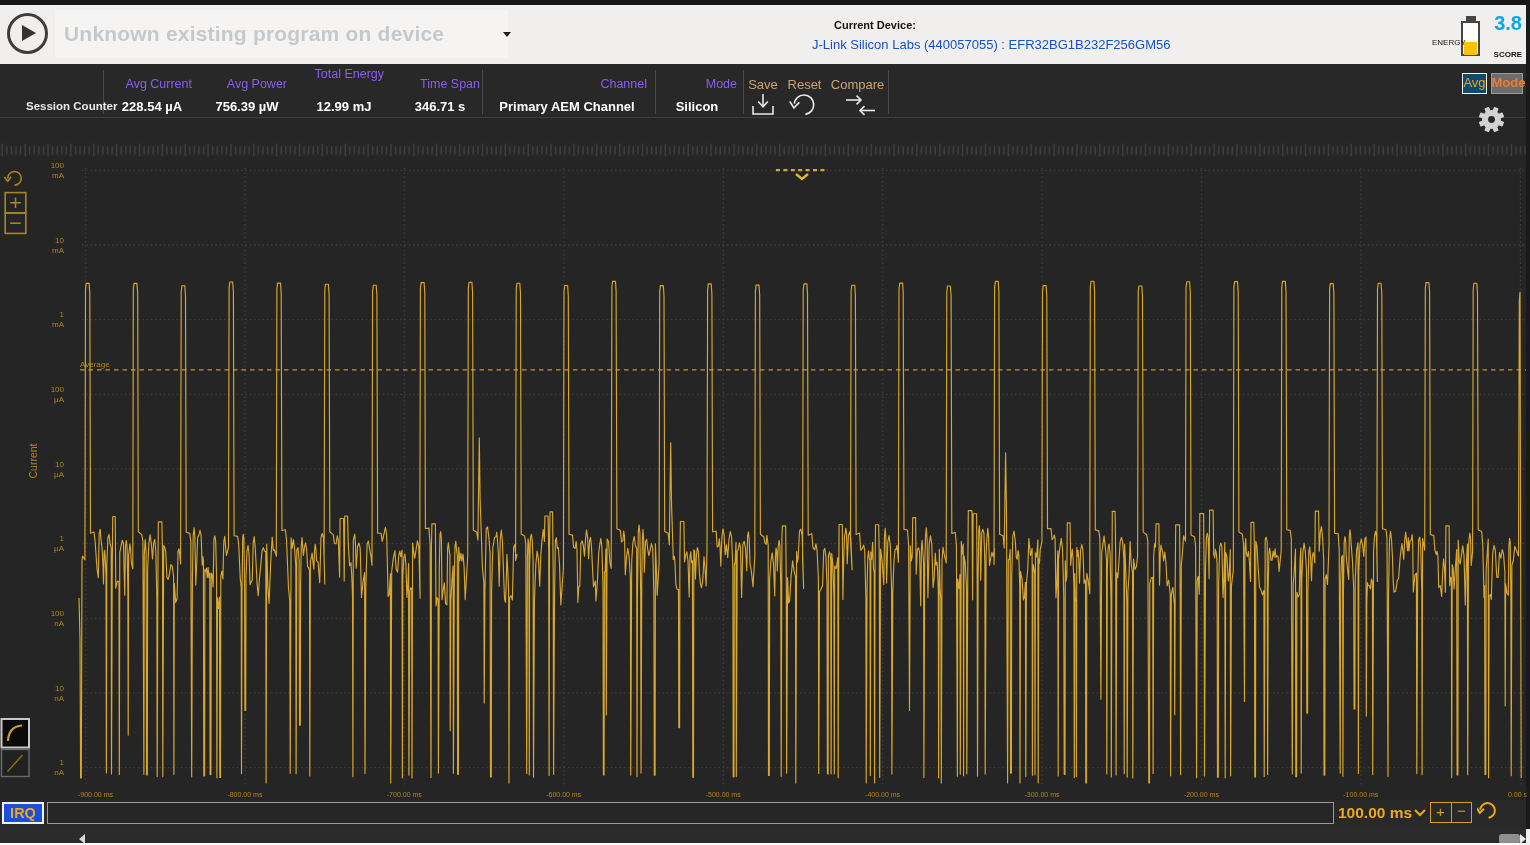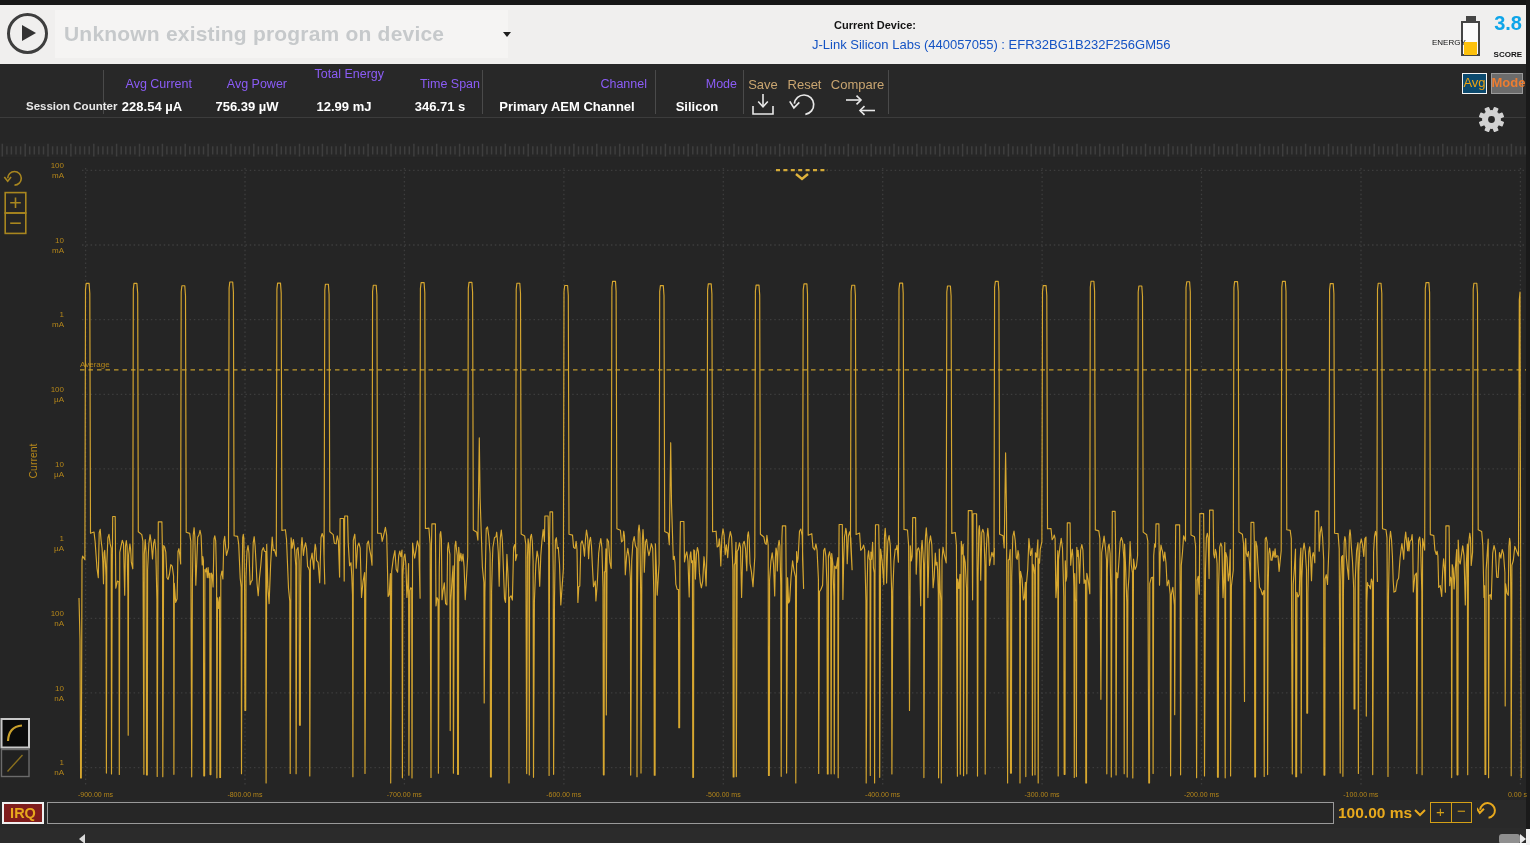--- a/index.html
+++ b/index.html
@@ -145,21 +145,21 @@
   <path d="M10.2 223.2h10.6"></path>
  </g>
  <rect x="1.5" y="719" width="27.5" height="28.5" fill="#0a0a0a" stroke="#c8c8c8" stroke-width="2"></rect>
  <path d="M8 741c0.3-8 4-14.5 14-15.5" stroke="#c9a02c" stroke-width="2.2" fill="none"></path>
  <rect x="1.5" y="749.5" width="27.5" height="27" fill="#212121" stroke="#6b6b6b" stroke-width="1.4"></rect>
  <path d="M7.5 771.5l15-16.5" stroke="#8a701e" stroke-width="1.4" fill="none"></path>
  <polyline points="79.0,598 80.0,640 80.6,778.0 81.3,778.0 82.0,560 82.6,556 84.9,559.7 85.5,289.4 86.2,283.4 89.1,283.4 89.8,293.4 90.5,533.3 94.0,532.0 95.1,541.4 97.0,568.5 98.3,577.7 99.2,532.7 100.2,529.4 101.1,540.5 102.1,548.6 102.8,561.6 103.5,583.8 104.1,552.8 104.7,550.3 105.4,561.5 106.0,576.0 106.4,773.1 106.8,564.5 107.9,537.7 109.0,534.4 110.1,543.6 111.2,548.1 111.5,773.9 112.2,575.7 112.7,516.5 115.2,516.5 115.8,588.2 117.4,581.1 119.0,582.1 119.3,774.5 119.8,552.3 121.0,546.3 122.3,540.3 123.5,543.6 124.7,595.2 125.5,546.0 126.3,540.6 127.1,547.1 127.9,592.1 128.2,735.2 128.6,555.0 129.3,549.8 129.9,544.1 130.6,549.0 131.3,562.2 132.8,568.8 133.3,289.4 134.0,283.4 136.9,283.4 137.7,293.4 138.3,531.8 141.8,534.6 142.9,541.2 143.9,774.3 144.3,554.4 145.2,539.5 146.1,552.2 146.5,774.9 147.3,774.9 147.6,569.7 148.9,543.3 150.1,534.7 151.3,543.4 152.5,559.0 153.6,543.4 154.7,539.3 155.8,550.8 156.9,599.6 157.2,776.5 157.8,598.4 158.3,521.8 161.9,521.8 162.5,554.9 162.8,776.7 163.7,545.6 164.7,547.0 165.8,552.1 166.9,577.5 168.1,579.4 169.4,574.5 170.8,564.7 172.2,566.2 173.6,576.2 173.9,774.3 174.3,583.2 175.7,602.4 177.1,598.7 178.0,551.5 178.9,548.7 179.8,554.9 180.7,564.0 180.6,560.7 181.2,291.7 181.9,285.7 184.8,285.7 185.5,295.7 186.2,532.3 189.7,533.4 190.8,541.3 191.7,776.8 192.4,581.5 193.2,535.3 194.1,527.7 194.9,537.6 195.8,585.2 196.8,560.8 197.7,537.1 198.9,535.1 200.0,530.4 201.1,535.5 202.2,565.0 202.8,556.6 203.4,560.6 203.8,775.8 204.6,775.8 204.9,569.6 205.6,571.8 206.4,568.0 207.3,577.7 208.1,567.6 208.9,577.7 209.8,573.2 210.1,774.6 210.9,774.6 211.2,573.0 212.2,575.0 213.1,587.0 214.0,538.9 214.8,535.8 215.7,540.9 216.6,578.2 216.9,777.8 217.5,597.8 218.5,608.5 219.5,597.0 219.8,777.4 220.5,777.4 220.8,576.6 221.9,571.1 222.9,578.9 223.8,541.6 224.7,536.4 225.6,546.7 226.5,555.4 228.5,547.6 229.1,288.0 229.8,282.0 232.7,282.0 233.4,292.0 234.1,535.8 237.6,536.4 238.7,544.2 240.2,578.1 241.2,587.2 241.5,773.7 242.0,594.2 242.7,537.6 243.3,534.3 243.9,538.7 244.6,588.7 244.9,710.3 245.7,710.3 246.0,576.4 247.0,551.1 248.0,545.5 249.0,553.3 250.1,584.7 251.2,581.5 252.3,580.1 253.2,542.8 254.2,536.7 255.1,546.1 256.0,562.0 257.1,584.2 258.2,595.7 259.5,577.9 260.8,565.3 262.0,550.7 263.3,547.6 264.5,551.2 265.8,551.6 266.1,783.0 266.7,544.4 267.9,586.9 269.1,603.6 270.7,562.7 272.2,537.0 273.3,550.5 274.4,549.7 276.3,556.3 276.9,289.1 277.6,283.1 280.5,283.1 281.2,293.1 281.9,530.5 285.4,529.7 286.5,539.2 288.5,588.3 289.8,601.3 290.2,773.4 291.1,537.8 292.2,548.1 293.4,539.5 294.6,549.3 295.8,565.7 296.1,773.7 296.8,549.7 298.0,547.6 299.1,560.7 299.5,725.2 300.3,725.2 300.6,585.4 301.3,545.5 302.0,537.6 302.7,546.2 303.4,555.5 304.4,547.9 305.5,542.9 306.6,548.7 307.6,566.6 308.5,567.5 309.5,570.7 309.8,776.0 310.4,560.9 311.3,557.8 312.1,553.1 313.0,562.1 313.8,569.2 314.5,551.8 315.2,544.4 315.9,548.3 316.5,560.3 318.1,562.4 319.7,582.8 321.0,537.3 322.2,533.5 323.5,538.2 324.8,583.9 324.1,557.7 324.8,290.2 325.4,284.2 328.4,284.2 329.1,294.2 329.8,531.8 333.2,534.6 334.4,543.5 336.1,543.8 337.3,535.8 338.4,540.9 339.6,577.1 340.1,518.5 343.6,518.5 344.2,581.1 344.7,516.0 347.6,516.0 348.2,542.6 349.6,565.7 351.0,562.7 351.8,576.3 352.5,594.4 352.9,776.7 353.3,540.3 354.0,537.2 354.8,534.2 355.5,544.7 356.2,568.2 357.6,546.2 358.9,543.0 360.2,548.1 361.5,597.5 363.1,581.3 364.6,572.5 365.0,773.4 365.8,588.4 367.1,543.9 368.4,541.0 369.7,549.6 371.0,556.3 372.0,565.2 372.6,291.2 373.3,285.2 376.2,285.2 376.9,295.2 377.6,533.2 381.1,533.3 382.2,541.3 384.1,533.5 385.4,527.3 386.7,535.4 388.1,596.4 389.2,594.7 390.4,573.6 390.7,783.0 391.7,571.3 393.3,558.4 394.9,550.6 396.2,569.2 397.6,572.2 398.7,556.0 399.8,551.1 400.9,556.7 402.0,550.0 402.4,777.8 402.8,576.2 403.9,557.4 404.9,554.0 405.9,564.4 406.9,597.5 407.8,585.0 408.6,563.6 408.9,775.2 409.9,590.6 410.8,587.7 411.7,588.6 412.0,777.9 412.6,543.1 413.7,552.5 414.7,558.1 416.0,550.1 417.4,540.9 418.8,546.6 420.1,598.2 419.8,568.1 420.4,288.6 421.1,282.6 424.1,282.6 424.8,292.6 425.4,528.5 428.9,528.1 430.1,543.9 431.0,777.4 431.4,548.4 431.9,523.9 435.4,523.9 436.0,605.9 437.1,597.7 438.1,599.7 438.4,773.2 439.3,568.2 440.0,534.3 440.7,531.6 441.4,538.9 442.0,599.7 443.1,590.3 444.3,582.8 445.6,603.6 446.9,604.9 447.6,548.5 448.4,542.7 449.1,549.7 449.9,554.4 450.2,730.6 450.8,601.2 452.0,580.5 453.1,565.8 453.4,773.2 454.3,579.3 455.0,545.8 455.8,541.2 456.5,549.5 457.3,555.4 457.6,774.3 458.4,774.3 458.7,547.3 459.8,560.7 460.9,553.2 461.9,561.2 463.0,554.1 464.1,566.9 465.2,599.6 467.7,556.5 468.3,288.4 469.0,282.4 471.9,282.4 472.6,292.4 473.3,530.0 476.8,532.3 477.9,540.1 479.3,437.9 480.1,497.9 482.4,567.2 483.9,582.5 484.2,703.0 484.9,593.1 486.2,528.9 487.5,526.9 488.8,536.5 490.1,553.6 490.5,777.0 491.3,777.0 491.6,591.6 492.3,563.8 492.9,547.5 494.5,537.5 496.0,536.8 496.7,532.2 497.5,540.7 498.3,552.8 499.2,586.2 500.3,538.0 501.3,530.1 502.4,541.0 503.5,571.6 504.5,598.6 505.5,602.4 506.2,583.9 506.9,554.4 507.8,571.3 508.6,589.5 509.0,783.0 509.5,597.6 511.0,595.8 512.4,600.1 513.6,547.4 514.7,544.6 515.9,555.6 517.0,554.6 515.6,560.6 516.2,289.2 516.9,283.2 519.8,283.2 520.5,293.2 521.2,534.0 524.7,536.1 525.8,544.5 526.7,773.6 527.4,557.3 528.1,538.8 528.9,544.6 529.3,774.9 529.6,567.0 530.5,537.2 531.4,534.3 532.3,541.1 533.1,561.2 533.5,777.3 534.4,600.9 535.8,565.0 537.1,551.1 538.4,558.7 539.7,586.3 540.8,555.7 541.9,541.2 543.2,529.6 544.4,541.5 544.9,516.0 548.1,516.0 548.7,549.9 549.1,775.5 549.5,546.8 550.0,511.9 552.6,511.9 553.2,571.8 553.6,774.3 554.5,598.8 555.4,540.2 556.4,537.7 557.3,548.4 558.3,547.5 559.5,563.9 560.8,604.9 563.4,568.9 564.0,291.5 564.7,285.5 567.6,285.5 568.3,295.5 569.0,534.2 572.5,535.1 573.6,547.4 575.1,548.5 576.1,541.4 577.0,549.7 577.9,602.4 578.8,586.8 579.8,586.1 580.9,543.4 582.1,540.8 583.3,545.1 584.5,556.1 585.5,539.2 586.5,530.1 587.6,537.0 588.6,558.6 589.6,540.8 590.5,537.3 591.5,546.5 592.4,566.0 593.5,586.6 594.6,583.4 595.3,581.0 595.9,600.9 597.3,583.1 598.7,553.2 599.8,544.2 600.8,538.6 601.9,547.5 603.0,587.4 603.4,774.8 604.1,774.8 604.4,571.8 605.2,571.4 605.9,548.9 606.3,715.0 607.1,538.9 608.5,541.5 609.9,562.3 611.2,568.4 611.9,287.3 612.6,281.3 615.5,281.3 616.1,291.3 616.9,528.8 620.4,530.2 621.5,541.9 622.9,540.6 623.7,531.2 624.5,536.1 625.3,574.8 626.6,556.4 627.8,548.3 629.1,557.0 630.4,578.0 630.7,775.1 631.7,561.4 632.9,542.5 634.2,536.5 635.4,545.5 636.7,548.4 637.0,776.7 637.4,598.5 638.3,531.0 639.1,525.0 639.9,533.6 640.7,594.7 641.0,773.1 641.8,579.1 642.4,539.2 643.0,529.5 643.7,540.5 644.3,572.2 645.5,542.1 646.6,539.3 647.7,549.1 648.9,555.7 650.1,550.6 651.4,543.7 652.7,548.3 653.9,594.7 654.3,775.2 655.1,775.2 655.4,543.8 656.3,566.6 657.2,595.1 659.1,563.8 659.7,291.6 660.4,285.6 663.3,285.6 664.0,295.6 664.7,531.4 668.2,533.2 669.3,544.8 670.7,442.7 671.5,502.7 673.3,559.5 674.3,556.3 675.0,562.6 675.8,584.1 677.1,589.2 678.5,589.6 678.8,727.7 679.6,727.7 679.9,554.4 680.4,521.5 683.9,521.5 684.5,562.0 685.7,555.3 686.8,551.9 688.0,561.0 689.2,597.0 690.0,556.1 690.8,551.8 691.6,562.6 692.4,560.7 692.8,777.3 693.5,777.3 693.8,549.9 694.6,550.8 695.4,579.1 696.4,554.5 697.4,547.5 698.4,551.6 699.4,572.9 700.4,583.1 701.4,587.8 702.7,581.2 704.0,556.7 705.1,568.9 706.1,586.0 707.0,549.7 707.6,289.9 708.3,283.9 711.2,283.9 711.9,293.9 712.6,531.7 716.1,531.2 717.2,546.9 718.5,546.1 719.3,538.9 720.0,545.9 720.8,566.0 721.9,537.2 723.0,528.9 724.1,535.2 725.2,554.8 726.4,544.8 727.7,557.6 729.0,539.3 730.3,531.6 731.6,537.1 732.9,569.8 733.2,776.9 734.0,776.9 734.3,564.7 735.1,563.0 736.0,542.3 736.3,776.6 737.2,551.3 738.3,549.4 739.4,542.9 740.5,547.4 741.6,597.5 742.9,544.3 744.2,541.3 745.5,548.7 746.8,570.8 747.6,535.6 748.4,531.8 749.2,539.8 750.0,563.3 751.5,572.4 753.0,586.6 754.8,557.2 755.4,291.1 756.1,285.1 759.0,285.1 759.7,295.1 760.4,534.3 763.9,537.0 765.0,543.2 766.2,544.4 766.9,535.3 767.5,540.1 768.2,545.5 768.5,775.4 769.3,775.4 769.6,580.2 770.9,561.4 772.2,552.9 773.5,564.0 774.7,596.0 775.4,557.9 776.0,548.0 776.7,551.1 777.3,571.0 778.2,546.4 779.1,540.3 779.9,546.2 780.8,585.4 781.2,776.3 781.9,538.3 782.4,525.8 785.7,525.8 786.3,588.5 786.6,773.1 787.6,577.7 788.6,603.0 789.6,600.9 791.1,576.4 792.6,560.9 794.0,570.6 795.5,577.0 795.8,783.0 796.6,551.5 797.3,562.5 798.1,558.3 799.5,531.2 800.8,529.0 802.2,535.7 803.6,588.5 802.6,559.6 803.2,289.9 804.0,283.9 806.9,283.9 807.5,293.9 808.2,535.2 811.8,533.7 812.9,547.3 814.7,549.9 815.9,543.9 817.1,550.7 818.4,578.9 818.7,773.4 819.5,591.6 821.0,589.3 822.6,585.3 823.7,550.4 824.8,548.3 825.9,556.4 827.0,585.8 827.4,773.9 828.1,773.9 828.4,556.0 829.6,551.9 830.7,559.2 831.1,773.8 831.7,553.5 832.8,563.3 833.9,596.5 834.3,773.8 834.7,566.0 836.2,568.6 837.8,557.6 838.2,777.7 838.6,601.5 839.1,524.5 842.3,524.5 842.9,599.5 843.7,558.9 844.5,536.7 845.2,533.4 845.8,528.3 846.5,531.8 847.2,563.7 848.4,535.9 849.6,531.8 850.8,538.1 852.1,569.7 850.5,541.4 851.1,291.2 851.8,285.2 854.7,285.2 855.4,295.2 856.1,534.5 859.6,533.0 860.7,550.3 862.4,548.3 863.6,545.1 864.7,549.9 865.9,600.5 866.2,783.0 867.1,588.2 867.8,556.8 868.6,550.9 869.3,558.5 870.0,560.4 870.3,775.5 870.9,552.1 871.7,559.3 872.6,542.3 873.4,567.9 874.2,572.6 874.6,783.0 875.0,576.5 875.5,524.7 878.7,524.7 879.3,558.6 879.7,777.3 880.6,549.0 882.2,561.6 883.8,584.5 884.5,536.8 885.2,528.3 885.9,537.7 886.6,583.1 887.8,541.6 889.1,535.5 890.3,545.9 891.6,589.8 891.9,773.9 892.8,591.8 894.0,561.0 895.2,549.2 896.1,549.5 897.0,545.4 898.4,562.2 899.0,289.1 899.7,283.1 902.6,283.1 903.2,293.1 904.0,529.4 907.5,530.0 908.6,545.1 909.5,710.4 910.3,545.9 911.3,560.9 912.2,556.3 912.7,517.6 915.6,517.6 916.2,574.1 917.3,549.8 918.5,547.8 919.6,552.2 920.7,605.8 921.4,548.7 922.1,540.4 922.8,550.8 923.6,563.9 923.9,777.6 924.7,566.0 925.5,536.6 926.3,527.9 927.1,539.6 927.9,597.6 929.2,543.9 930.5,535.9 931.8,544.7 933.1,587.7 934.2,577.0 935.3,553.1 936.1,565.1 937.0,562.3 937.6,570.1 938.3,592.3 938.6,777.8 939.3,549.1 940.1,589.0 940.9,600.9 941.3,783.0 942.0,560.0 943.0,547.2 944.0,553.3 946.2,562.9 946.8,292.0 947.5,286.0 950.4,286.0 951.1,296.0 951.8,533.4 955.3,532.5 956.4,545.0 957.4,776.2 957.7,579.1 958.9,588.5 960.0,574.3 960.3,774.2 961.3,541.4 962.2,554.2 963.2,544.2 963.6,775.7 964.0,555.9 965.2,562.3 966.5,588.1 966.8,773.8 967.8,567.0 968.3,510.6 972.0,510.6 972.6,599.8 973.1,513.7 976.6,513.7 977.2,585.2 977.5,776.1 978.1,576.7 978.8,530.1 979.4,525.7 980.1,537.0 980.7,580.2 981.8,532.5 982.8,529.4 983.9,533.0 984.9,565.4 985.2,774.1 986.1,555.1 986.9,538.4 987.8,528.4 988.6,537.4 989.5,565.5 990.7,558.5 991.9,552.3 993.2,556.7 994.4,548.2 994.0,564.6 994.6,287.4 995.4,281.4 998.2,281.4 998.9,291.4 999.6,534.2 1003.1,535.7 1004.2,548.0 1005.6,452.9 1006.5,512.9 1007.6,783.0 1008.3,559.9 1009.2,559.8 1010.2,549.6 1010.5,773.1 1011.4,773.1 1011.7,577.2 1012.8,536.5 1014.0,531.0 1015.2,540.4 1016.3,557.8 1017.2,559.3 1018.0,550.6 1018.8,554.9 1019.7,585.6 1020.0,783.0 1020.5,571.4 1022.0,578.6 1023.4,599.9 1024.4,597.3 1025.4,582.3 1025.8,776.6 1026.4,584.4 1027.7,569.8 1028.9,538.5 1030.5,555.5 1032.1,548.4 1032.4,775.2 1033.0,564.4 1033.8,567.3 1034.7,574.3 1035.0,774.8 1035.4,552.7 1036.6,557.2 1037.9,539.9 1038.2,783.0 1038.8,558.8 1039.5,563.3 1040.2,549.7 1041.9,541.7 1042.5,291.6 1043.2,285.6 1046.1,285.6 1046.8,295.6 1047.5,528.8 1051.0,528.5 1052.1,539.7 1053.5,537.5 1054.3,535.0 1055.1,538.6 1055.9,597.6 1056.8,584.3 1057.8,550.7 1058.2,776.0 1058.5,560.0 1059.8,548.1 1061.2,538.4 1062.5,548.2 1063.8,596.7 1064.2,774.3 1065.0,774.3 1065.3,560.7 1066.0,581.1 1066.8,576.5 1067.3,522.9 1070.1,522.9 1070.7,565.2 1071.5,555.5 1072.3,549.2 1073.1,558.9 1073.9,587.0 1074.3,777.5 1074.8,573.5 1075.4,599.1 1076.1,601.5 1076.4,776.6 1076.8,547.4 1077.5,556.5 1078.1,550.3 1078.8,560.1 1079.5,583.2 1080.6,550.4 1081.8,544.5 1082.9,549.9 1084.1,583.5 1084.8,579.8 1085.5,580.6 1085.8,783.0 1086.5,783.0 1086.8,573.4 1088.3,580.7 1089.8,593.8 1089.8,557.6 1090.3,287.2 1091.0,281.2 1093.9,281.2 1094.6,291.2 1095.3,529.9 1098.8,530.9 1099.9,538.7 1100.9,699.3 1101.7,552.5 1102.9,544.3 1104.1,536.1 1105.3,547.1 1106.5,559.5 1106.8,773.8 1107.3,569.8 1108.2,547.3 1109.1,544.0 1110.1,553.8 1111.0,599.4 1111.3,776.9 1111.8,599.5 1112.3,511.3 1115.1,511.3 1115.7,555.2 1116.1,775.0 1116.7,572.7 1117.8,577.8 1118.9,562.0 1120.2,541.5 1121.4,537.5 1122.6,541.4 1123.9,559.3 1124.2,773.7 1124.6,544.1 1125.7,568.7 1126.8,602.5 1127.2,777.1 1127.9,591.8 1129.0,576.4 1130.1,541.5 1131.3,565.0 1132.5,572.8 1132.8,777.9 1133.5,559.0 1135.0,569.4 1136.5,566.2 1137.6,555.5 1138.2,292.0 1138.9,286.0 1141.8,286.0 1142.5,296.0 1143.2,532.1 1146.7,534.8 1147.8,541.1 1148.8,783.0 1149.5,783.0 1149.8,583.7 1151.3,577.7 1152.7,577.2 1153.1,773.4 1153.7,555.8 1154.6,543.9 1155.5,547.2 1156.0,523.8 1158.9,523.8 1159.5,585.2 1160.3,553.2 1161.0,545.0 1161.8,548.9 1162.5,551.4 1163.7,560.9 1164.8,552.1 1166.0,562.8 1167.1,585.8 1168.7,580.2 1170.2,594.4 1170.6,775.8 1171.3,594.9 1172.8,587.3 1174.4,605.2 1174.7,714.7 1175.2,580.3 1175.7,524.8 1179.6,524.8 1180.2,598.5 1180.6,774.8 1181.3,565.4 1182.5,552.3 1183.6,535.8 1185.5,541.1 1186.0,287.7 1186.8,281.7 1189.6,281.7 1190.3,291.7 1191.0,535.0 1194.5,536.8 1195.6,546.2 1196.6,777.7 1197.2,580.1 1198.2,576.4 1199.3,594.2 1199.8,513.6 1203.6,513.6 1204.2,576.3 1204.5,776.0 1205.5,568.6 1206.4,537.6 1207.3,533.4 1208.2,537.8 1209.1,578.6 1209.6,510.1 1213.1,510.1 1213.7,553.9 1214.6,558.0 1215.4,549.3 1216.3,553.1 1217.1,563.7 1217.5,777.2 1218.3,777.2 1218.6,587.1 1219.7,547.3 1220.8,543.1 1221.9,546.7 1223.0,597.6 1223.9,578.3 1224.8,542.5 1225.2,777.8 1225.7,552.5 1227.0,557.4 1228.3,580.9 1229.3,573.4 1230.3,549.6 1230.6,775.9 1231.4,586.3 1233.3,570.0 1233.9,287.6 1234.6,281.6 1237.5,281.6 1238.2,291.6 1238.9,532.0 1242.4,534.3 1243.5,543.6 1244.5,701.5 1245.0,548.1 1245.7,538.5 1246.3,553.2 1247.3,556.7 1248.4,551.5 1249.4,561.6 1250.5,581.5 1251.0,522.3 1253.8,522.3 1254.4,545.6 1254.8,777.0 1255.5,777.0 1255.8,541.2 1257.0,546.6 1258.1,566.7 1259.5,587.2 1260.9,589.6 1262.4,594.8 1263.9,590.5 1264.2,776.4 1265.2,539.0 1266.2,537.2 1267.2,542.3 1267.6,774.6 1268.1,589.8 1268.9,553.2 1269.6,548.2 1270.3,552.7 1271.0,560.1 1272.1,560.1 1273.1,551.1 1274.1,557.1 1275.1,548.9 1275.9,557.4 1276.8,555.8 1278.0,556.1 1279.1,571.5 1281.2,550.7 1281.8,287.3 1282.5,281.3 1285.3,281.3 1286.0,291.3 1286.8,529.7 1290.2,530.4 1291.3,538.7 1292.3,774.0 1293.2,584.4 1294.3,569.8 1295.5,549.0 1295.8,776.7 1296.6,776.7 1296.9,592.3 1298.1,596.9 1299.3,594.4 1300.1,559.8 1300.9,548.1 1301.2,773.1 1301.8,578.6 1303.0,550.8 1304.1,543.1 1305.3,551.4 1306.5,570.0 1306.8,713.1 1307.6,713.1 1307.9,593.4 1308.8,551.9 1309.7,546.9 1310.6,558.0 1311.5,580.7 1312.3,556.9 1313.2,552.5 1314.0,556.5 1314.8,562.8 1315.3,511.1 1318.6,511.1 1319.2,551.2 1320.3,532.3 1321.4,526.5 1322.6,537.3 1323.7,559.6 1324.0,775.1 1324.8,775.1 1325.1,579.0 1326.3,574.7 1327.5,584.4 1329.0,546.4 1329.6,289.6 1330.3,283.6 1333.2,283.6 1333.9,293.6 1334.6,533.3 1338.1,533.6 1339.2,548.7 1340.2,773.1 1340.7,581.5 1341.6,556.8 1342.6,555.5 1342.9,776.3 1343.4,594.1 1344.2,542.0 1344.9,536.7 1345.6,540.2 1346.3,556.9 1347.5,569.0 1348.7,579.5 1349.3,536.3 1350.0,529.8 1350.6,534.8 1351.3,546.0 1352.5,561.5 1353.7,588.8 1354.1,708.9 1354.9,708.9 1355.2,580.2 1356.6,550.6 1358.0,542.7 1358.4,773.4 1358.8,571.4 1360.0,544.7 1361.3,539.1 1362.5,544.5 1363.8,556.5 1364.9,538.6 1366.0,537.0 1366.3,716.1 1366.8,601.9 1367.5,582.6 1368.1,585.4 1369.3,585.7 1370.4,588.9 1371.4,579.0 1372.4,582.0 1372.7,774.6 1373.6,551.7 1374.5,536.4 1375.5,531.4 1376.5,537.2 1377.4,581.5 1376.9,546.2 1377.5,289.2 1378.2,283.2 1381.0,283.2 1381.8,293.2 1382.5,528.7 1386.0,529.8 1387.0,537.9 1388.0,776.4 1388.5,594.5 1389.5,540.5 1390.5,531.4 1391.5,539.5 1392.4,556.0 1393.2,581.0 1394.0,592.1 1395.6,591.3 1397.2,580.8 1398.6,578.2 1400.1,557.8 1401.0,550.3 1401.9,543.5 1402.8,550.4 1403.7,559.3 1404.7,540.9 1405.7,532.1 1406.6,541.4 1407.6,550.6 1408.3,537.7 1409.0,551.0 1409.9,541.2 1410.8,540.4 1411.4,539.5 1412.1,534.6 1412.7,543.3 1413.3,592.0 1414.9,575.4 1416.4,573.1 1416.8,773.6 1417.6,588.5 1418.6,540.2 1419.7,537.0 1420.7,547.2 1421.8,591.6 1422.1,774.7 1422.6,538.6 1424.7,550.2 1425.3,288.6 1426.0,282.6 1428.9,282.6 1429.6,292.6 1430.3,534.6 1433.8,535.5 1434.9,550.1 1436.3,554.5 1437.1,551.2 1437.9,556.0 1438.7,587.5 1440.2,585.5 1441.7,596.5 1442.6,572.8 1443.6,558.8 1444.5,568.3 1445.4,592.2 1445.9,525.8 1449.1,525.8 1449.7,585.7 1450.6,577.2 1451.4,579.9 1451.7,777.6 1452.2,564.7 1453.2,568.6 1454.1,589.0 1455.4,567.9 1456.7,549.6 1457.1,774.8 1457.9,774.8 1458.2,540.1 1459.2,560.9 1460.2,564.0 1461.5,554.7 1462.7,545.8 1464.0,555.6 1465.3,604.9 1466.3,563.9 1467.4,544.2 1467.7,774.7 1468.5,547.3 1469.1,539.1 1469.8,533.2 1470.5,538.0 1471.2,565.4 1472.6,552.1 1473.2,289.2 1473.9,283.2 1476.8,283.2 1477.5,293.2 1478.2,529.7 1481.7,531.5 1482.8,545.4 1484.0,597.4 1484.6,585.7 1485.0,774.4 1485.8,774.4 1486.1,570.1 1487.1,555.1 1488.2,539.0 1488.6,777.7 1489.1,595.6 1490.2,594.7 1491.3,599.4 1492.7,553.1 1494.0,545.5 1495.4,551.0 1496.7,577.3 1498.1,577.5 1499.5,552.6 1500.9,558.1 1502.2,549.5 1503.5,553.9 1504.9,572.5 1505.2,705.9 1505.6,583.9 1507.0,593.3 1508.3,595.3 1508.9,546.3 1509.6,538.3 1510.2,542.5 1510.9,599.3 1511.2,775.7 1511.9,565.4 1513.3,560.5 1514.8,546.4 1518.5,556 1519.3,300 1520.0,292 1520.6,540 1521.2,778.0" fill="none" stroke="#d7a72f" stroke-width="1.15" stroke-linejoin="round"></polyline>
 </svg>
 
 <div class="abs" style="left:0;top:800px;width:1526px;height:28px;background:#292929"></div>
-<div class="abs" style="left:2px;top:802px;width:42px;height:22px;border:2px solid #f0f0f0;background:#7f1d1d;color:#e8a91d;font-size:14.5px;font-weight:700;text-align:center;line-height:18px">IRQ</div>
+<div class="abs" style="left:2px;top:802px;width:42px;height:22px;border:2px solid #f0f0f0;background:#1d4ed8;color:#e8a91d;font-size:14.5px;font-weight:700;text-align:center;line-height:18px">IRQ</div>
 <div class="abs" style="left:46.5px;top:802px;width:1287px;height:22px;border:1.4px solid #9a9a9a;background:#262626"></div>
 <div class="abs" style="left:1338px;top:804px;width:80px;font-size:15.5px;font-weight:700;color:#e8a91d">100.00 ms</div>
 <svg class="abs" style="left:1413px;top:808px" width="14" height="10" viewBox="0 0 14 10">
     <path d="M2 2l5 5 5-5" stroke="#e8a91d" stroke-width="2" fill="none"></path>
   </svg>
 <div class="abs" style="left:1430px;top:802px;width:42px;height:21px;border:1.8px solid #d4a017"></div>
 <div class="abs" style="left:1450.5px;top:802px;width:1.8px;height:21px;background:#d4a017"></div>
 <div class="abs" style="left:1430px;top:802px;width:21px;height:21px;color:#d4a017;font-size:15px;text-align:center;line-height:19px">+</div>
 <div class="abs" style="left:1451px;top:802px;width:21px;height:21px;color:#d4a017;font-size:15px;text-align:center;line-height:18px">−</div>
 <svg class="abs" style="left:1477px;top:800px" width="22" height="22" viewBox="1477 800 22 22">

